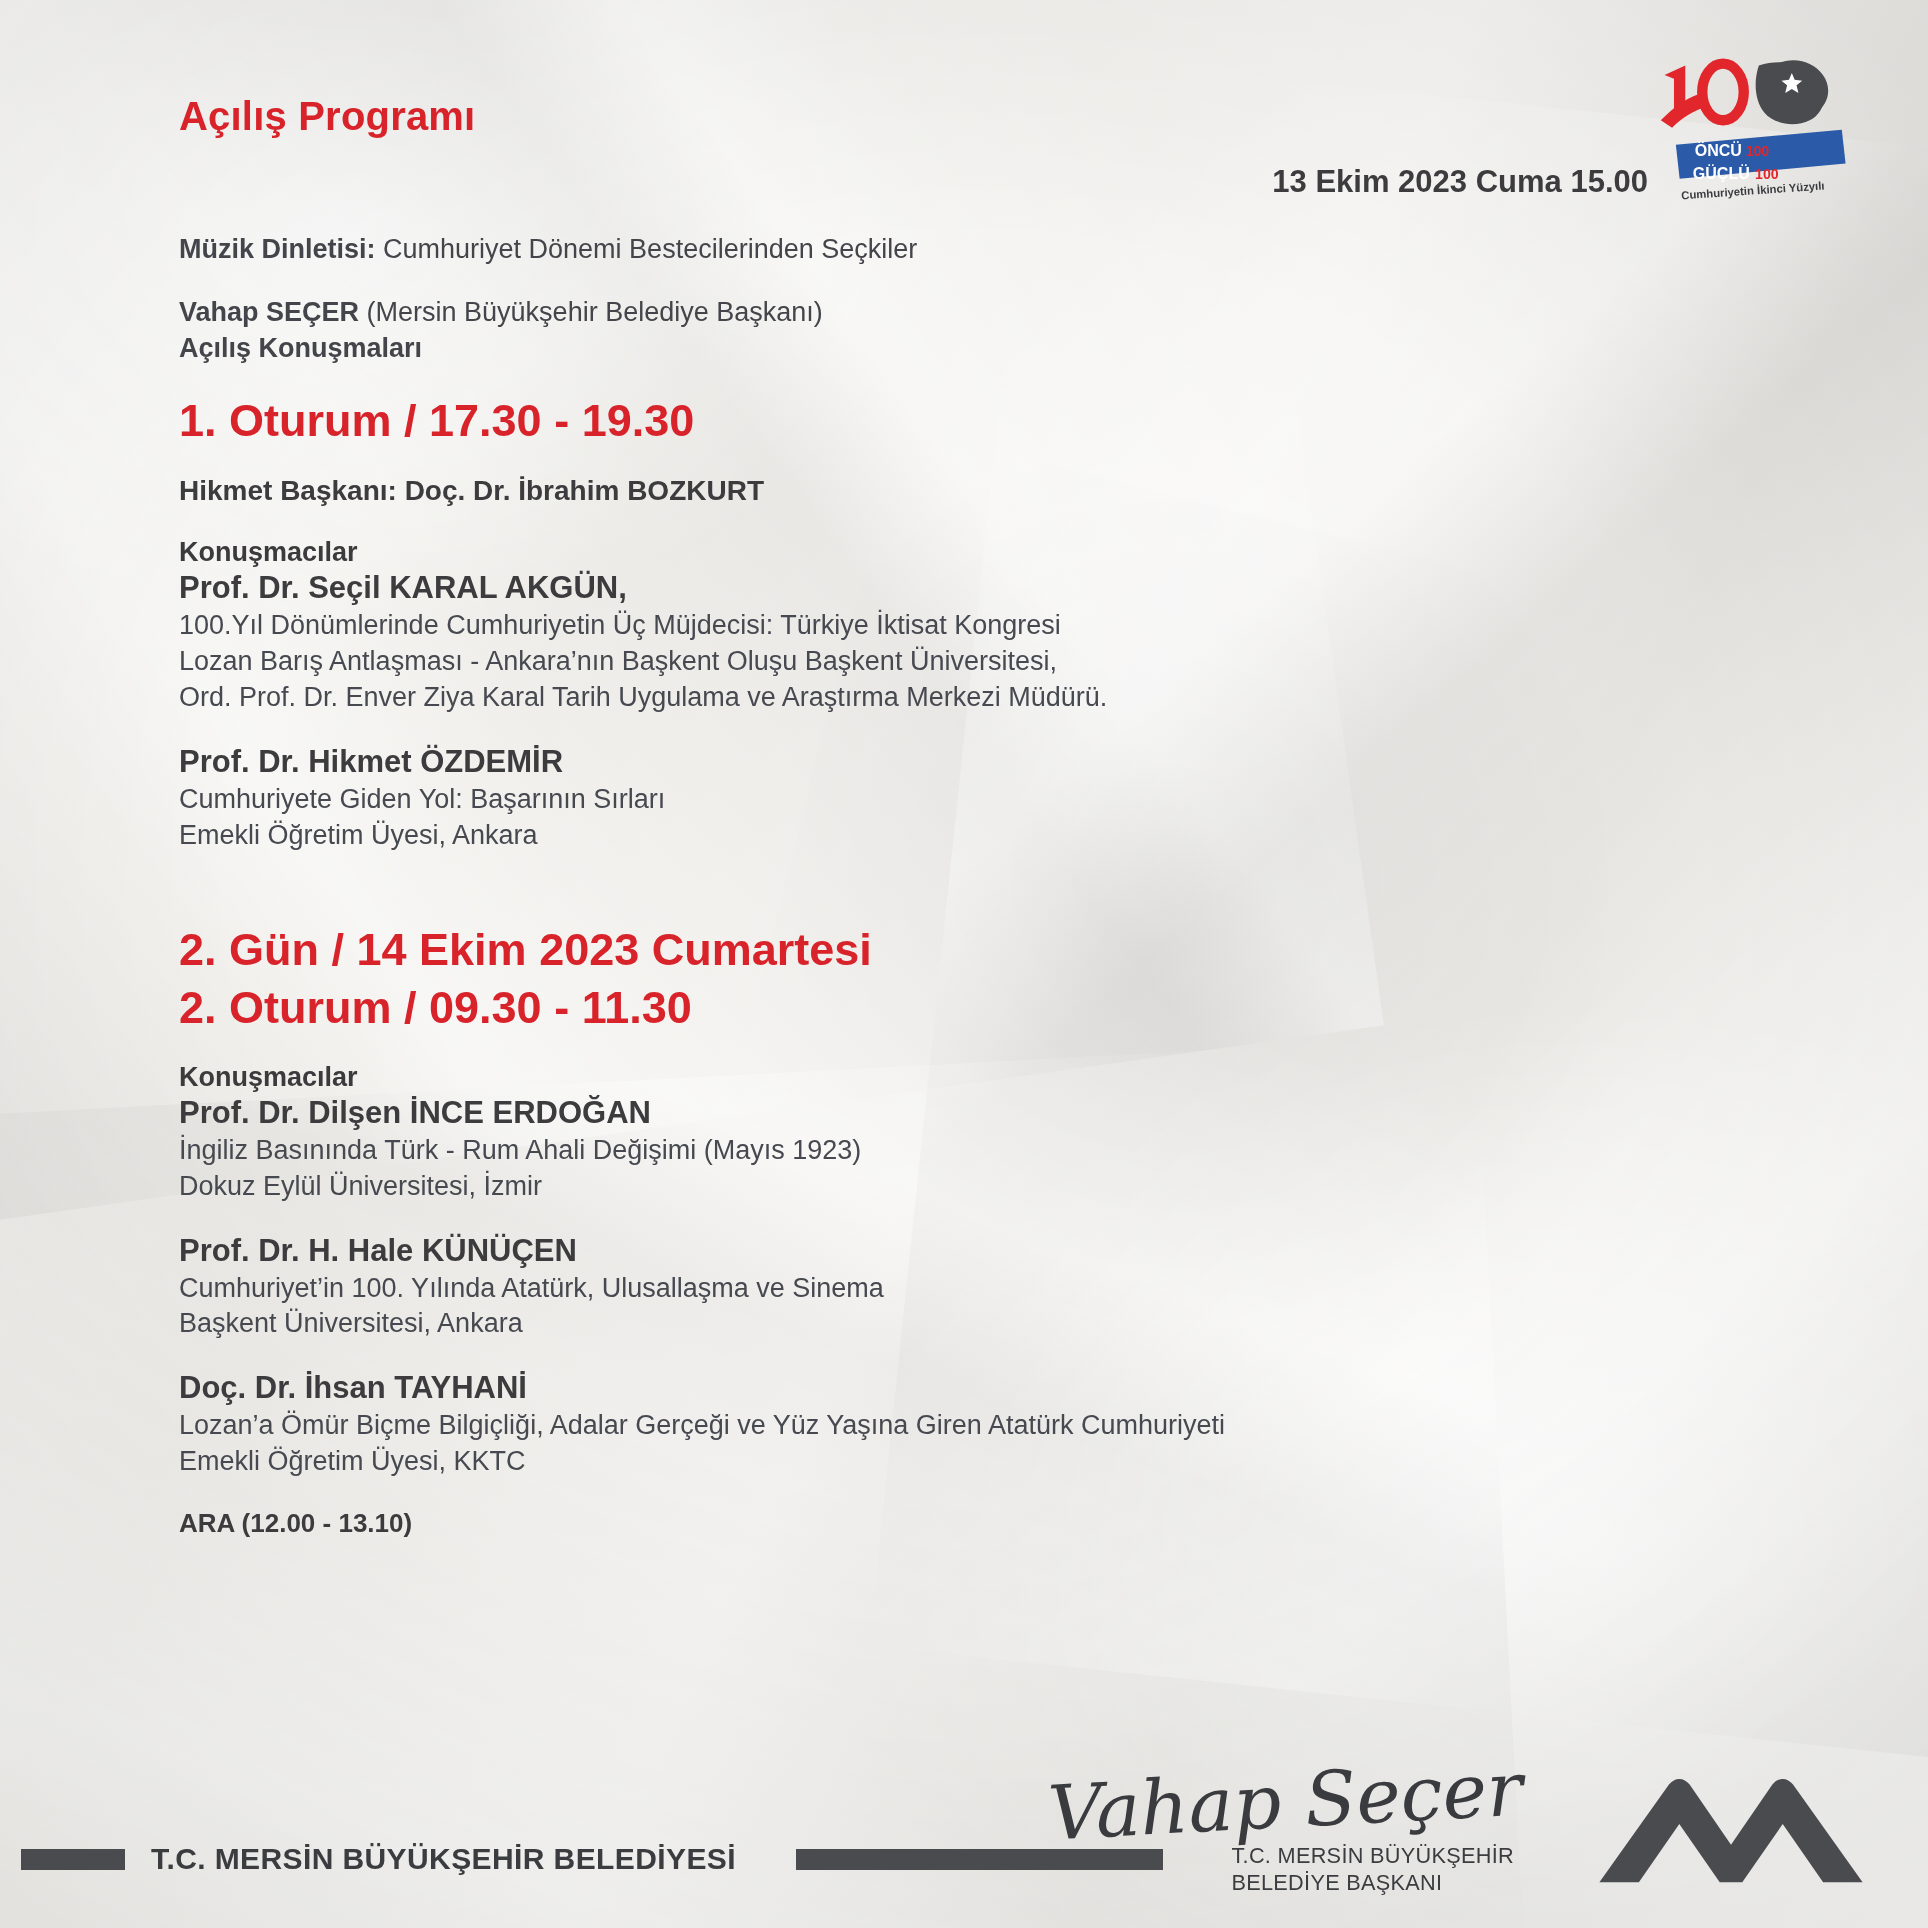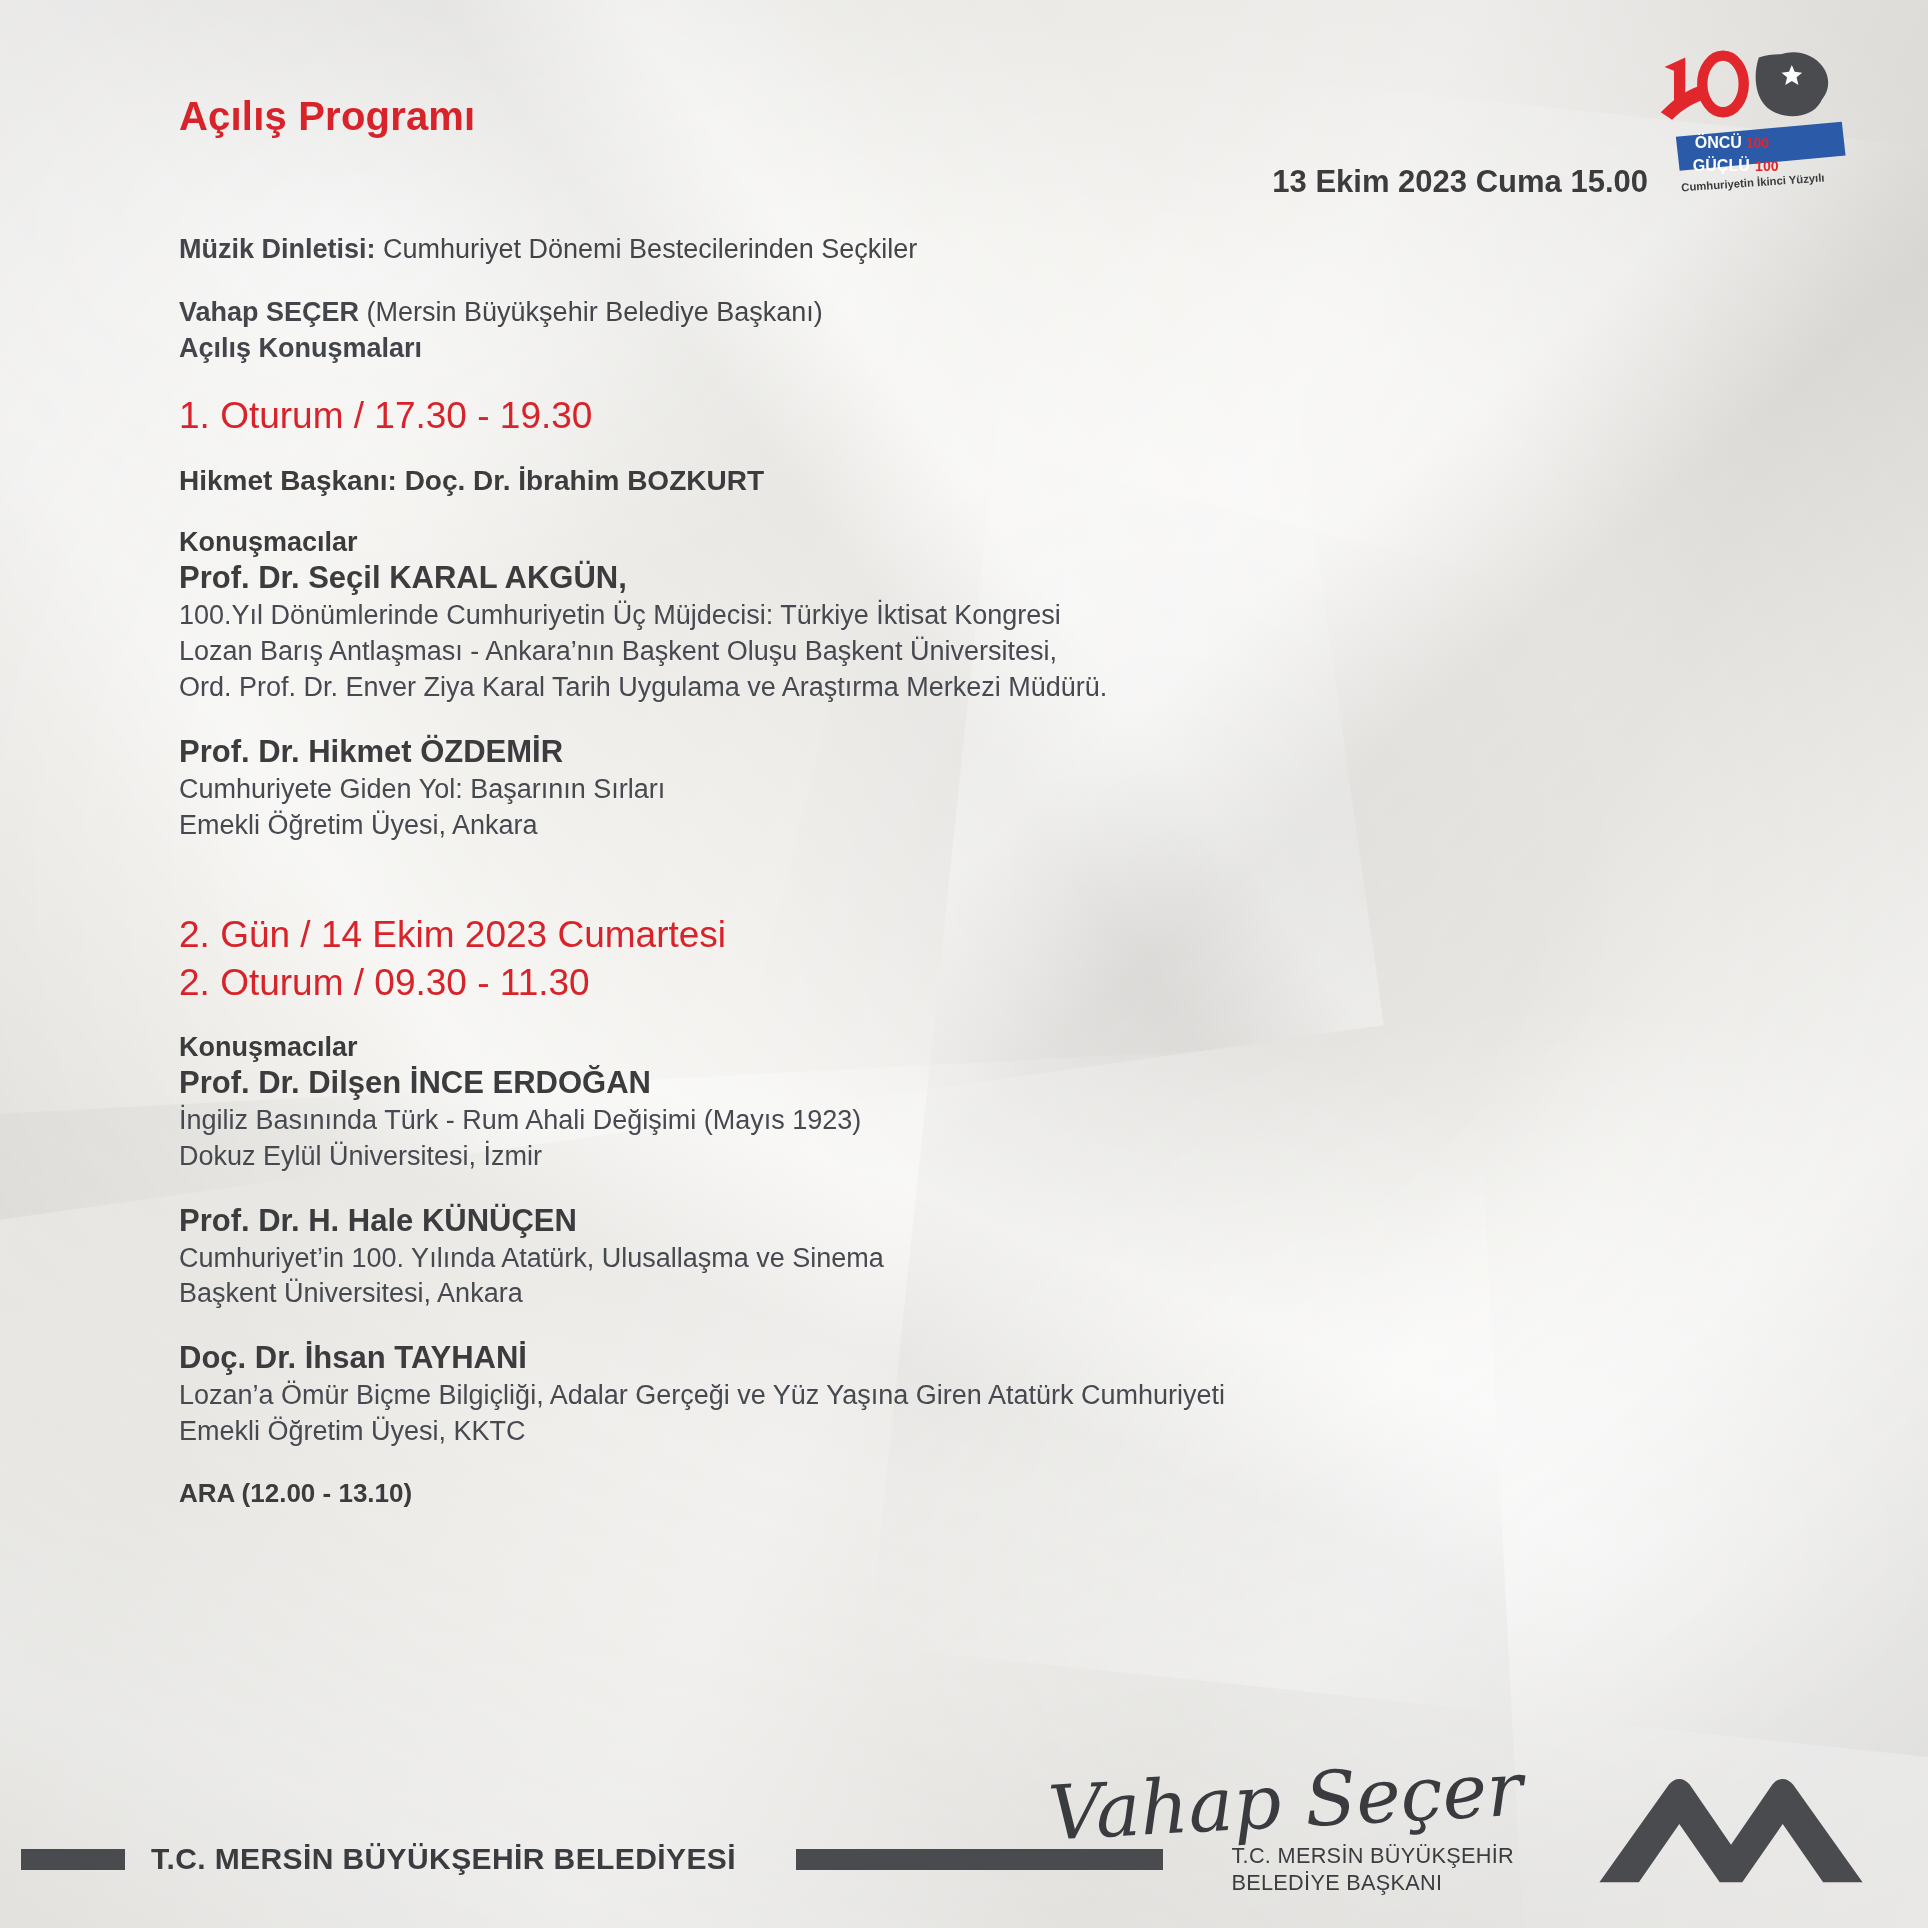--- a/index.html
+++ b/index.html
@@ -87,22 +87,22 @@
     color: #44454a;
     margin: 0;
   }
   .line.bold, .b {
     font-weight: bold;
   }
   .blk {
     margin: 0 0 28px 0;
   }
   .session-head {
-    font-size: 37px;
-    font-weight: normal;
+    font-size: 45px;
+    font-weight: bold;
     margin: 0 0 28px 0;
   }
   .session-head.tight {
     margin-bottom: 5.6px;
   }
   .chair {
     font-size: 28px;
     font-weight: bold;
     margin: 0 0 30px 0;
     color: #3c3c3e;
@@ -133,21 +133,21 @@
   .break-line {
     font-size: 26px;
     font-weight: bold;
     margin: 13px 0 0 0;
     color: #3c3c3e;
   }
 
   
   .logo100 {
     position: absolute;
-    top: 50px;
+    top: 58px;
     right: 73px;
     width: 198px;
     height: 165px;
   }
 
   
   .footer {
     position: absolute;
     left: 0;
     bottom: 0;

